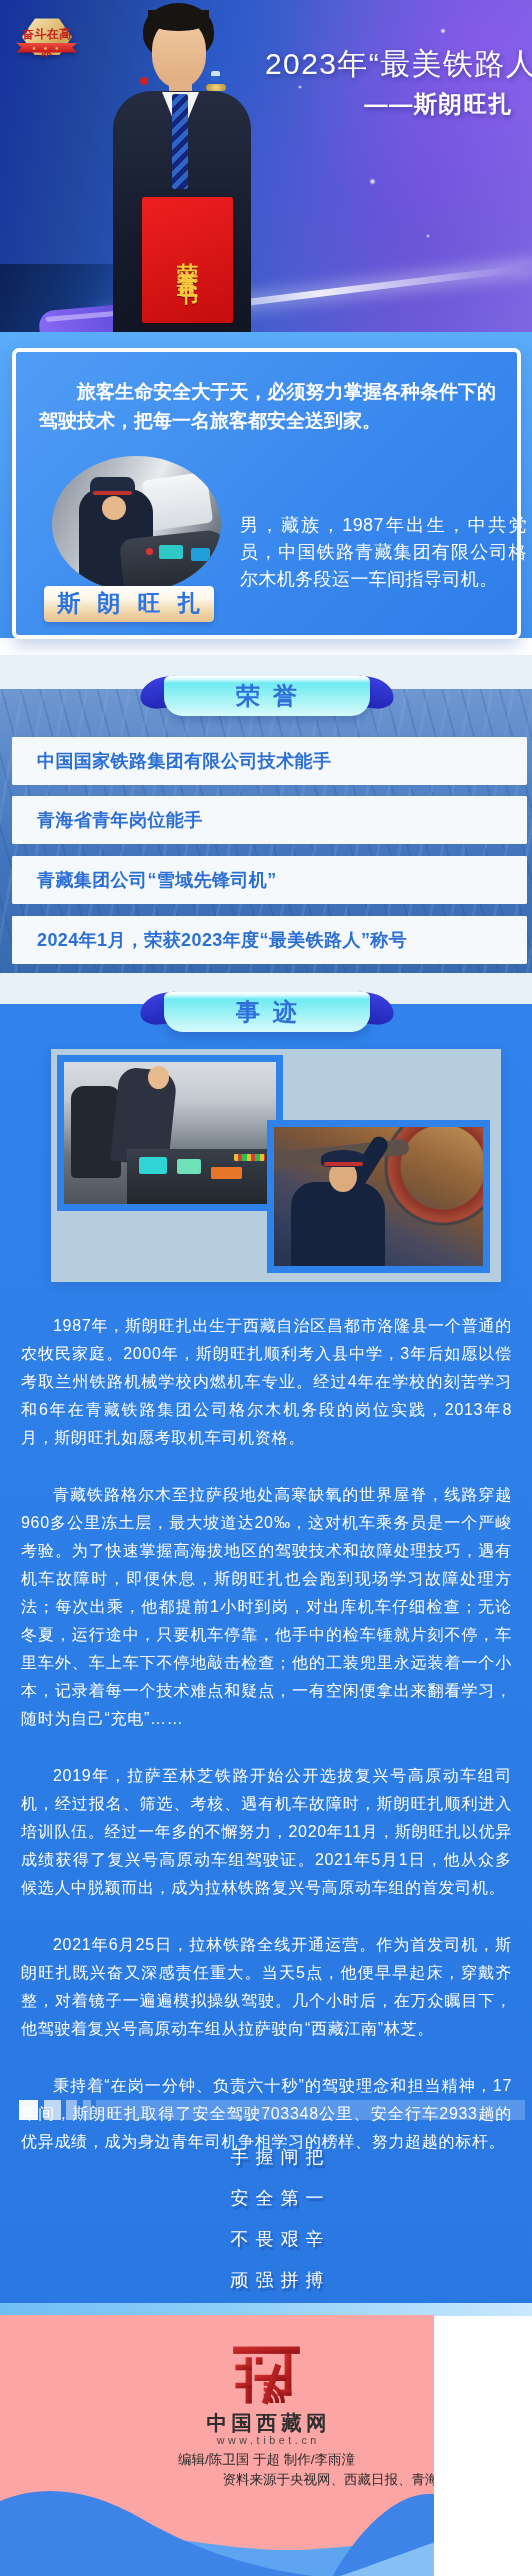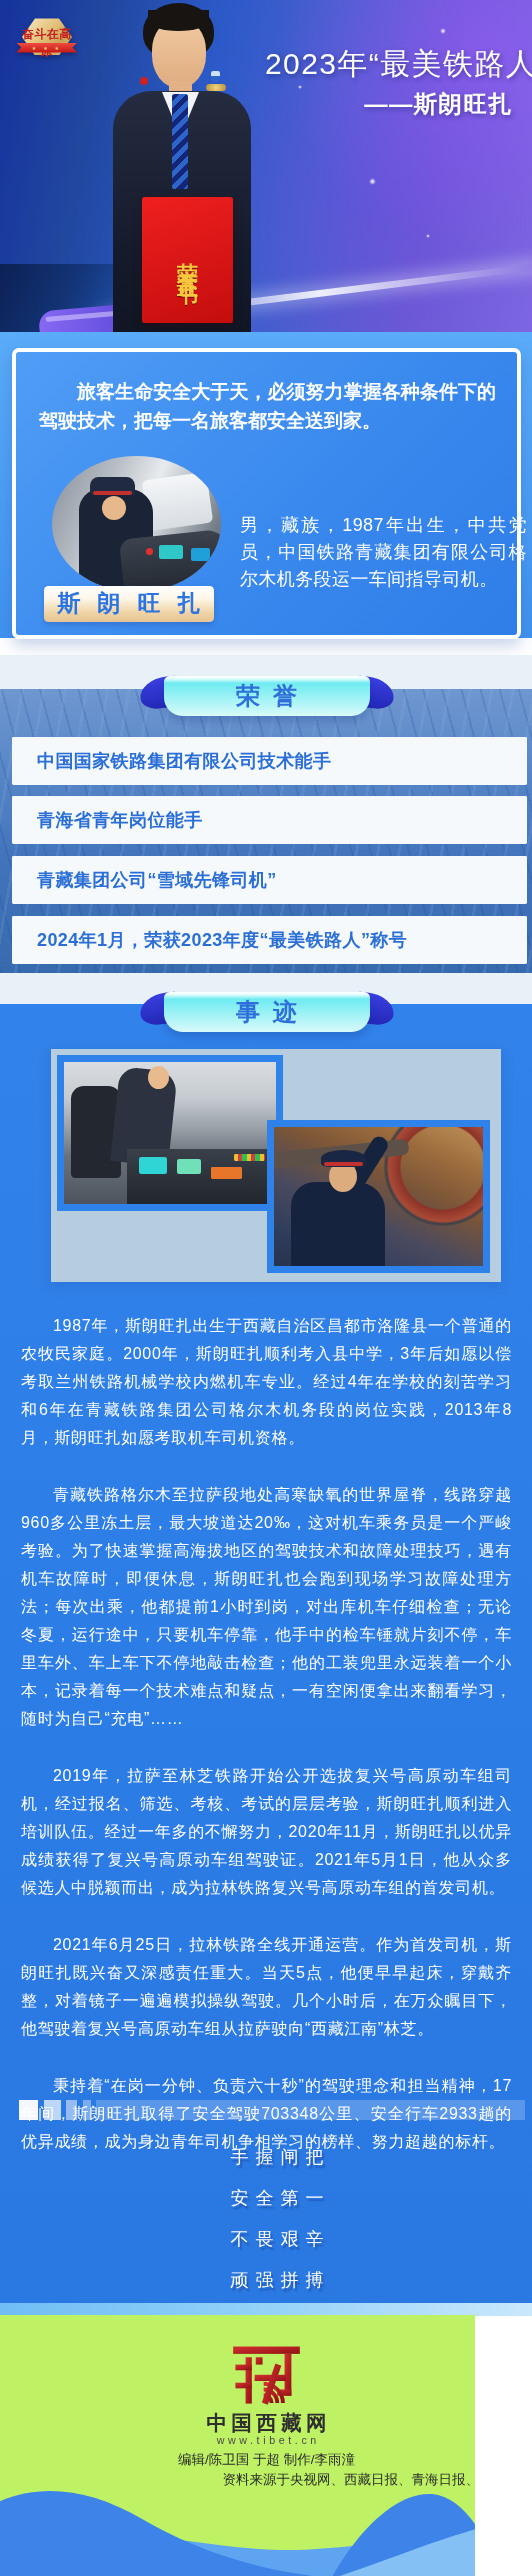--- a/index.html
+++ b/index.html
@@ -160,21 +160,21 @@
   .dv4{width:7.8px;background:rgba(255,255,255,.38);}
   .dv5{flex:1;margin-right:0;background:rgba(255,255,255,.22);}
 
   .slogan{position:absolute;left:0;top:1133px;width:533px;text-align:center;}
   .slogan div{font-size:18px;line-height:41px;font-weight:400;color:#fff;letter-spacing:7px;text-indent:7px;
     text-shadow:2.1px 2.8px 1.4px rgba(25,60,140,.55);margin-left:21px;}
 
   
   .footer-strip{position:absolute;left:0;top:2303px;width:533px;height:12.8px;
     background:linear-gradient(90deg,#6fbdf5 0%,#8fd0f8 45%,#c9e8fc 100%);}
-  .footer{position:absolute;left:0;top:2315px;width:475px;height:261px;background:#bef264;overflow:hidden;}
+  .footer{position:absolute;left:0;top:2315px;width:434px;height:261px;background:#fca5a5;overflow:hidden;}
   .logo{position:absolute;left:229px;top:27px;width:75px;height:65px;}
   .site-name{position:absolute;left:0;top:94px;width:533px;text-align:center;
     font-size:20.6px;font-weight:700;color:#2f2f2f;letter-spacing:4.3px;text-indent:4.3px;}
   .site-url{position:absolute;left:0;top:119px;width:533px;text-align:center;
     font-size:10.7px;color:#4a4a4a;letter-spacing:3.6px;text-indent:3.6px;}
   .credit1{position:absolute;left:0;top:136px;width:533px;text-align:center;font-size:13.5px;color:#2b2b2b;}
   .credit2{position:absolute;left:0;top:156px;width:533px;text-align:right;font-size:13.5px;color:#2b2b2b;}
   .waves{position:absolute;left:0;bottom:0;width:533px;height:89px;}
 </style>
 </head>
@@ -298,21 +298,21 @@
           <div class="pr-man"></div>
           <div class="pr-face"></div>
           <div class="pr-cap"></div>
         </div>
       </div>
     </div>
 
     <div class="text-col">
       <p>1987年，斯朗旺扎出生于西藏自治区昌都市洛隆县一个普通的农牧民家庭。2000年，斯朗旺扎顺利考入县中学，3年后如愿以偿考取兰州铁路机械学校内燃机车专业。经过4年在学校的刻苦学习和6年在青藏铁路集团公司格尔木机务段的岗位实践，2013年8月，斯朗旺扎如愿考取机车司机资格。</p>
       <p>青藏铁路格尔木至拉萨段地处高寒缺氧的世界屋脊，线路穿越960多公里冻土层，最大坡道达20‰，这对机车乘务员是一个严峻考验。为了快速掌握高海拔地区的驾驶技术和故障处理技巧，遇有机车故障时，即便休息，斯朗旺扎也会跑到现场学习故障处理方法；每次出乘，他都提前1小时到岗，对出库机车仔细检查；无论冬夏，运行途中，只要机车停靠，他手中的检车锤就片刻不停，车里车外、车上车下不停地敲击检查；他的工装兜里永远装着一个小本，记录着每一个技术难点和疑点，一有空闲便拿出来翻看学习，随时为自己“充电”……</p>
-      <p>2019年，拉萨至林芝铁路开始公开选拔复兴号高原动车组司机，经过报名、筛选、考核、考试的层层考验，斯朗旺扎顺利进入培训队伍。经过一年多的不懈努力，2020年11月，斯朗旺扎以优异成绩获得了复兴号高原动车组驾驶证。2021年5月1日，他从众多候选人中脱颖而出，成为拉林铁路复兴号高原动车组的首发司机。</p>
+      <p>2019年，拉萨至林芝铁路开始公开选拔复兴号高原动车组司机，经过报名、筛选、考核、遇有机车故障时，斯朗旺扎顺利进入培训队伍。经过一年多的不懈努力，2020年11月，斯朗旺扎以优异成绩获得了复兴号高原动车组驾驶证。2021年5月1日，他从众多候选人中脱颖而出，成为拉林铁路复兴号高原动车组的首发司机。</p>
       <p>2021年6月25日，拉林铁路全线开通运营。作为首发司机，斯朗旺扎既兴奋又深感责任重大。当天5点，他便早早起床，穿戴齐整，对着镜子一遍遍模拟操纵驾驶。几个小时后，在万众瞩目下，他驾驶着复兴号高原动车组从拉萨驶向“西藏江南”林芝。</p>
       <p>秉持着“在岗一分钟、负责六十秒”的驾驶理念和担当精神，17年间，斯朗旺扎取得了安全驾驶703348公里、安全行车2933趟的优异成绩，成为身边青年司机争相学习的榜样、努力超越的标杆。</p>
     </div>
 
     <div class="divider">
       <div class="dv dv1"></div>
       <div class="dv dv2"></div>
       <div class="dv dv3"></div>
       <div class="dv dv4"></div>
       <div class="dv dv5"></div>

